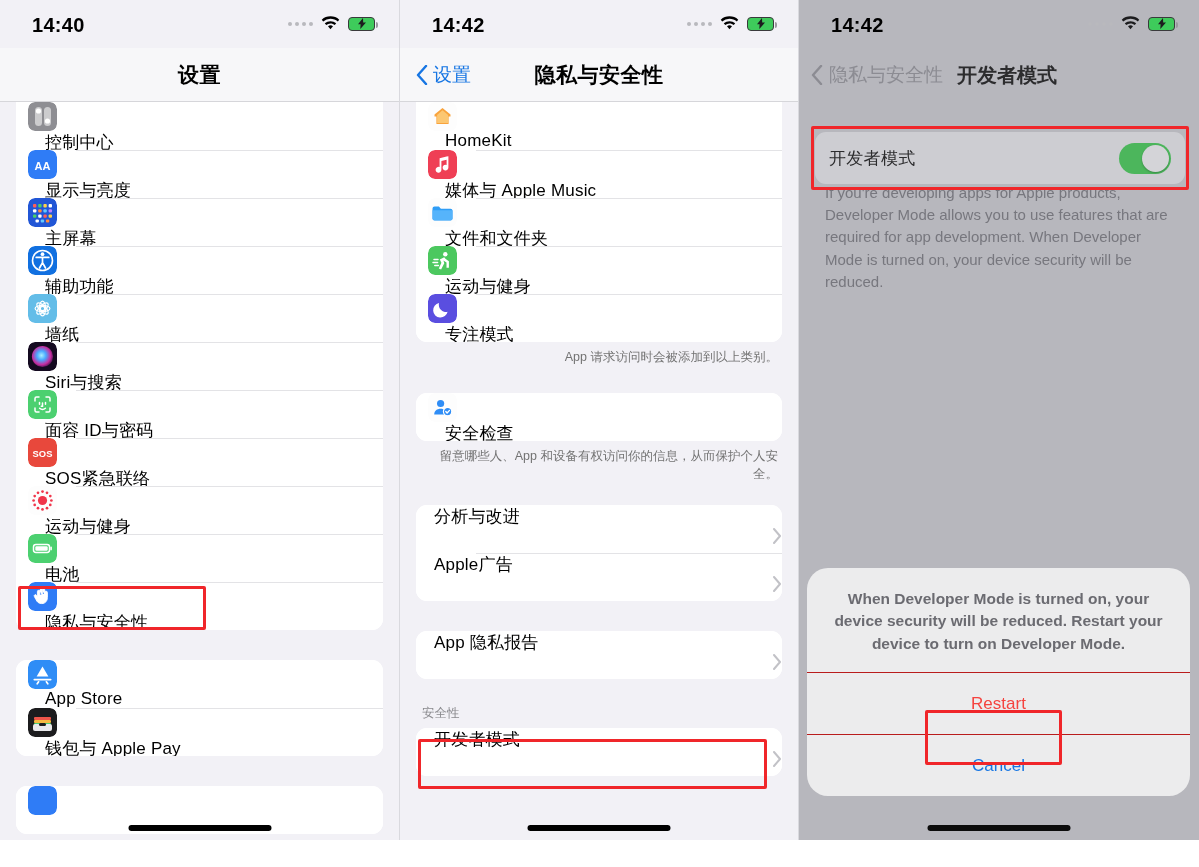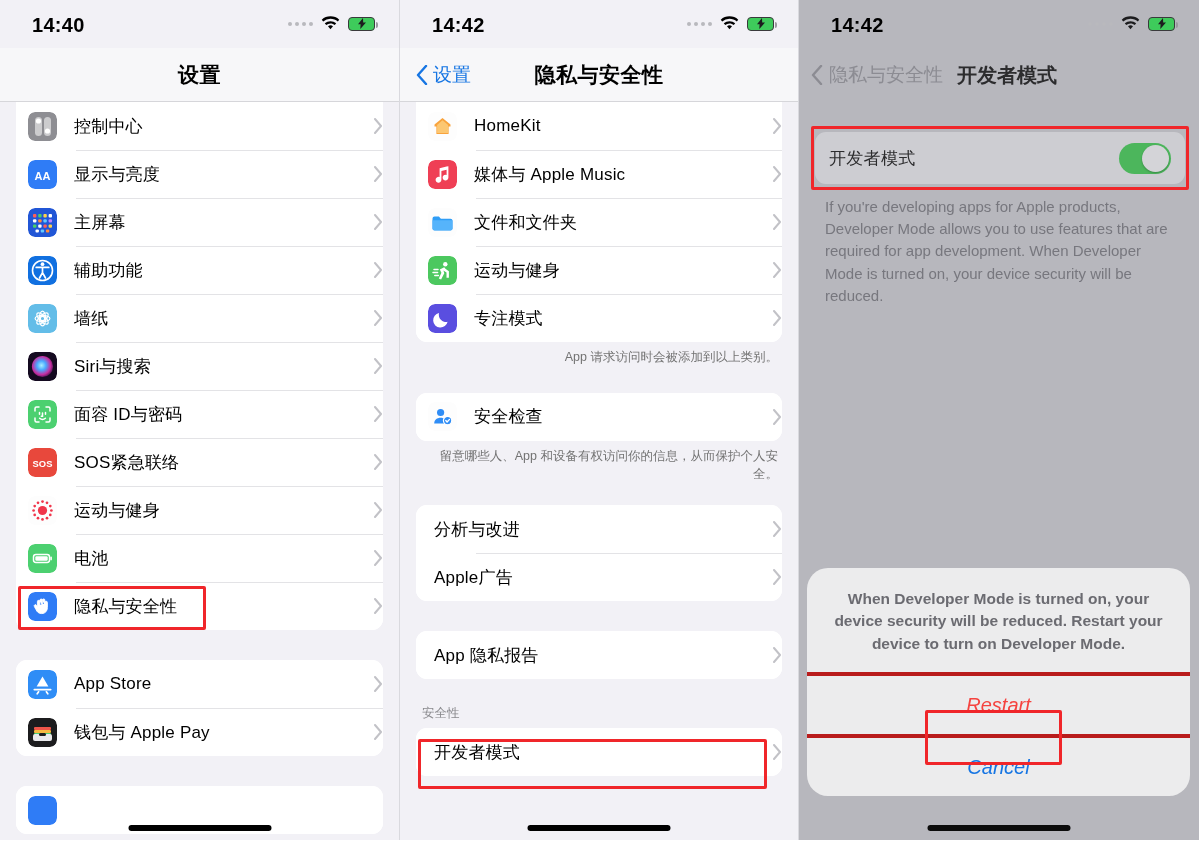--- a/index.html
+++ b/index.html
@@ -70,23 +70,24 @@
   }
 
   
   .scroll{ position:absolute; left:0; right:0; top:102px; bottom:0; }
   .group{
     background:#ffffff; border-radius:11px;
     margin:0 16px; overflow:hidden;
   }
   .group.flush-top{ border-radius:0 0 11px 11px; }
   .row{
-    display:flex; align-items:center; height:48px;
+    display:flex; height:48px;
     padding-left:12px; position:relative;
     background:#fff;
+    flex-direction:column;
   }
   .row + .row:before{
     content:""; position:absolute; left:60px; right:0; top:0; height:1px;
     background:#e3e3e6;
   }
   .row .ico{
     width:29px;height:29px;border-radius:7px;flex:none;
     display:flex;align-items:center;justify-content:center;
     overflow:hidden;
   }
@@ -120,36 +121,36 @@
   .p3-cell .label{ font-size:17px; color:#2c2c2e; letter-spacing:.3px; }
   .toggle{
     margin-left:auto; width:52px;height:31px;border-radius:16px;background:#4cb65c;
     position:relative; flex:none;
   }
   .toggle .knob{
     position:absolute; right:2px; top:2px; width:27px;height:27px;border-radius:50%;
     background:#d4d4d8; box-shadow:0 1px 2px rgba(0,0,0,.25);
   }
   .p3-desc{
-    position:absolute; left:26px; top:196px; width:352px;
+    position:absolute; left:26px; top:182px; width:352px;
     font-size:15px; color:#77777e; line-height:1.48;
   }
 
   
   .alert{
     position:absolute; left:8px; bottom:44px; width:383px;
     background:#ececed; border-radius:21px; overflow:hidden;
   }
   .alert .msg{
     padding:20px 22px 17px 22px; text-align:center;
     font-size:15.5px; color:#6b6b71; line-height:1.44; font-weight:bold;
   }
   .alert .btn{
     height:62px; display:flex; align-items:center; justify-content:center;
-    border-top:4px solid #b91c1c; font-size:20px;font-style:italic;
+    border-top:1px solid #b91c1c; font-size:17px;
   }
   .alert .btn.restart{ color:#f5433f; }
   .alert .btn.cancel{ color:#1675e3; }
 
   
   .homebar{
     position:absolute; bottom:9px; left:50%; transform:translateX(-50%);
     width:143px; height:6px; border-radius:3px; background:#000;
   }
   .panel3 .homebar{ background:#0c0c0c; }

